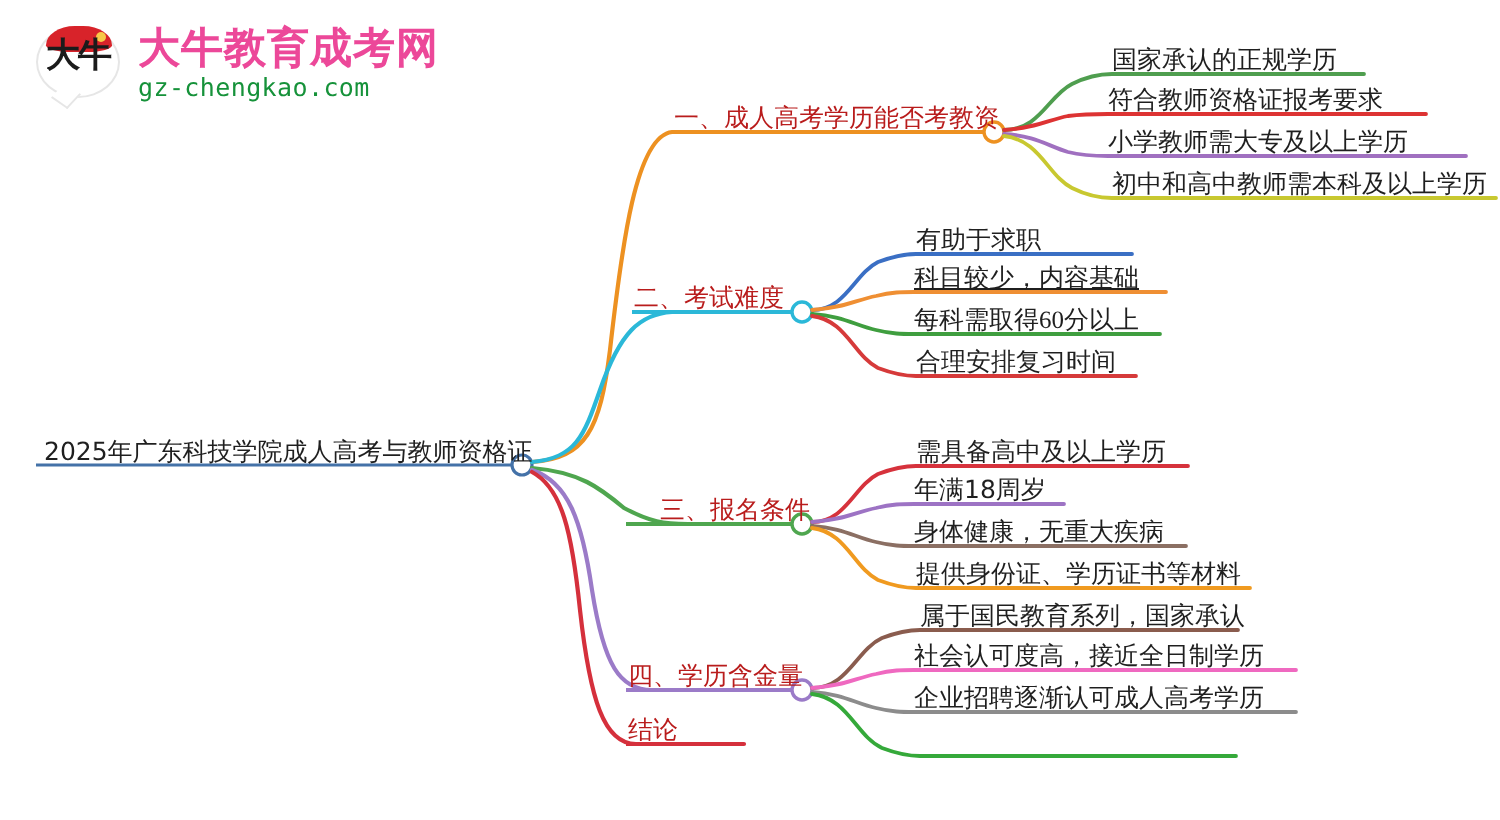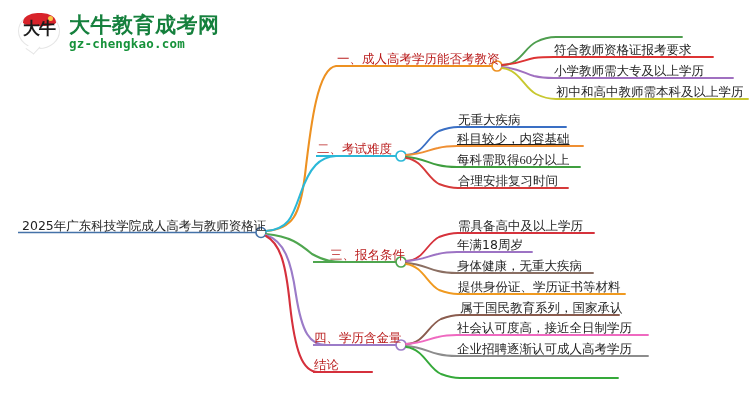--- a/index.html
+++ b/index.html
@@ -92,28 +92,28 @@
   }
   #logo-text {
     display: flex;
     flex-direction: column;
     justify-content: center;
     line-height: 1;
   }
   #logo-title {
     font-size: 21px;
     font-weight: bold;
-    color: #15803d;
+    color: #ec4899;
     letter-spacing: 0.5px;
     white-space: nowrap;
   }
   #logo-sub {
     margin-top: 3px;
     font-size: 12.5px;
-    font-weight: bold;
+    font-weight: normal;
     color: #16923a;
     letter-spacing: 0.2px;
     white-space: nowrap;
     font-family: "DejaVu Sans Mono", monospace;
   }
   
   .node-label {
     position: absolute;
     white-space: nowrap;
     color: #2b2b2b;
@@ -203,25 +203,26 @@
   </svg>
 
   <div class="node-label node-root" style="left:22px; top:220px;">2025年广东科技学院成人高考与教师资格证</div>
 
   <div class="node-label node-main" style="left:337px; top:53px;">一、成人高考学历能否考教资</div>
   <div class="node-label node-main" style="left:317px; top:143px;">二、考试难度</div>
   <div class="node-label node-main" style="left:330px; top:249px;">三、报名条件</div>
   <div class="node-label node-main" style="left:314px; top:332px;">四、学历含金量</div>
   <div class="node-label node-main" style="left:314px; top:359px;">结论</div>
 
+  <div class="node-label node-leaf" style="left:556px; top:24px;">国家承认的正规学历</div>
   <div class="node-label node-leaf" style="left:554px; top:44px;">符合教师资格证报考要求</div>
   <div class="node-label node-leaf" style="left:554px; top:65px;">小学教师需大专及以上学历</div>
   <div class="node-label node-leaf" style="left:556px; top:86px;">初中和高中教师需本科及以上学历</div>
 
-  <div class="node-label node-leaf" style="left:458px; top:114px;">无重大疾病</div>
+  <div class="node-label node-leaf" style="left:458px; top:114px;">有助于求职</div>
   <div class="node-label node-leaf" style="left:457px; top:133px;text-decoration:underline;">科目较少，内容基础</div>
   <div class="node-label node-leaf" style="left:457px; top:154px;font-family:Liberation Serif, serif;">每科需取得60分以上</div>
   <div class="node-label node-leaf" style="left:458px; top:175px;">合理安排复习时间</div>
 
   <div class="node-label node-leaf" style="left:458px; top:220px;">需具备高中及以上学历</div>
   <div class="node-label node-leaf" style="left:457px; top:239px;text-align:right;">年满18周岁</div>
   <div class="node-label node-leaf" style="left:457px; top:260px;">身体健康，无重大疾病</div>
   <div class="node-label node-leaf" style="left:458px; top:281px;">提供身份证、学历证书等材料</div>
 
   <div class="node-label node-leaf" style="left:457px; top:322px;">社会认可度高，接近全日制学历</div>

